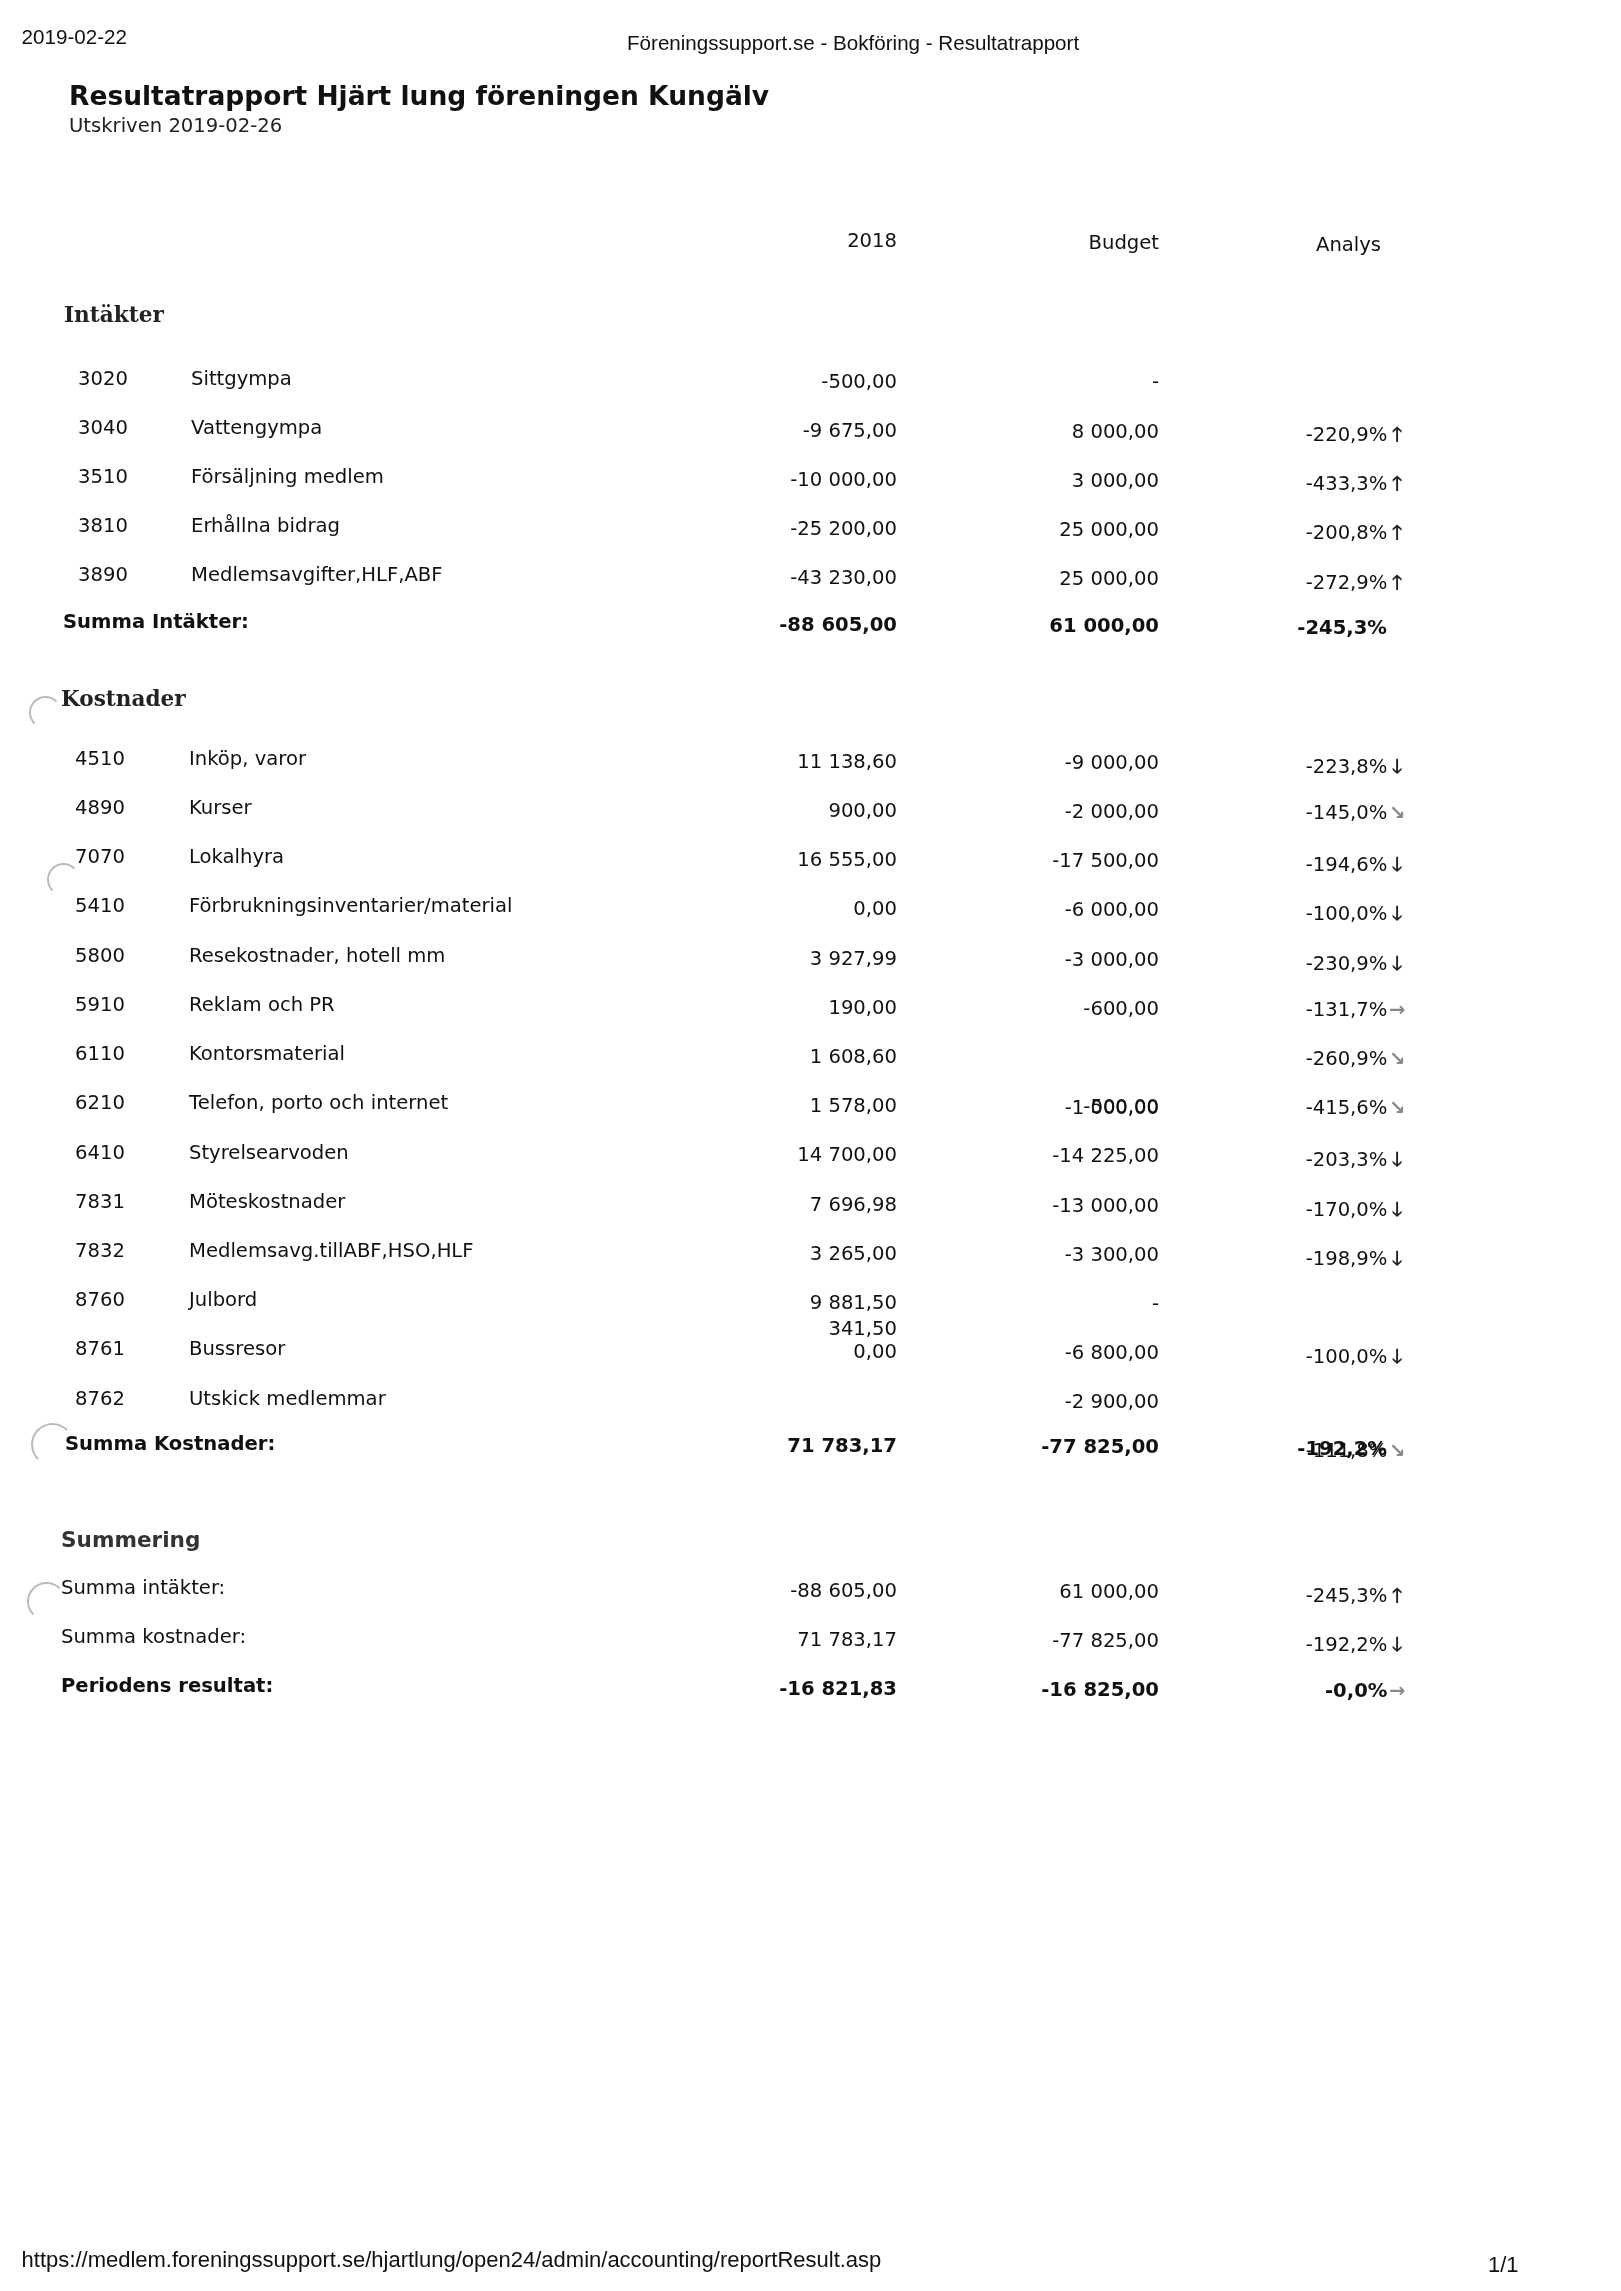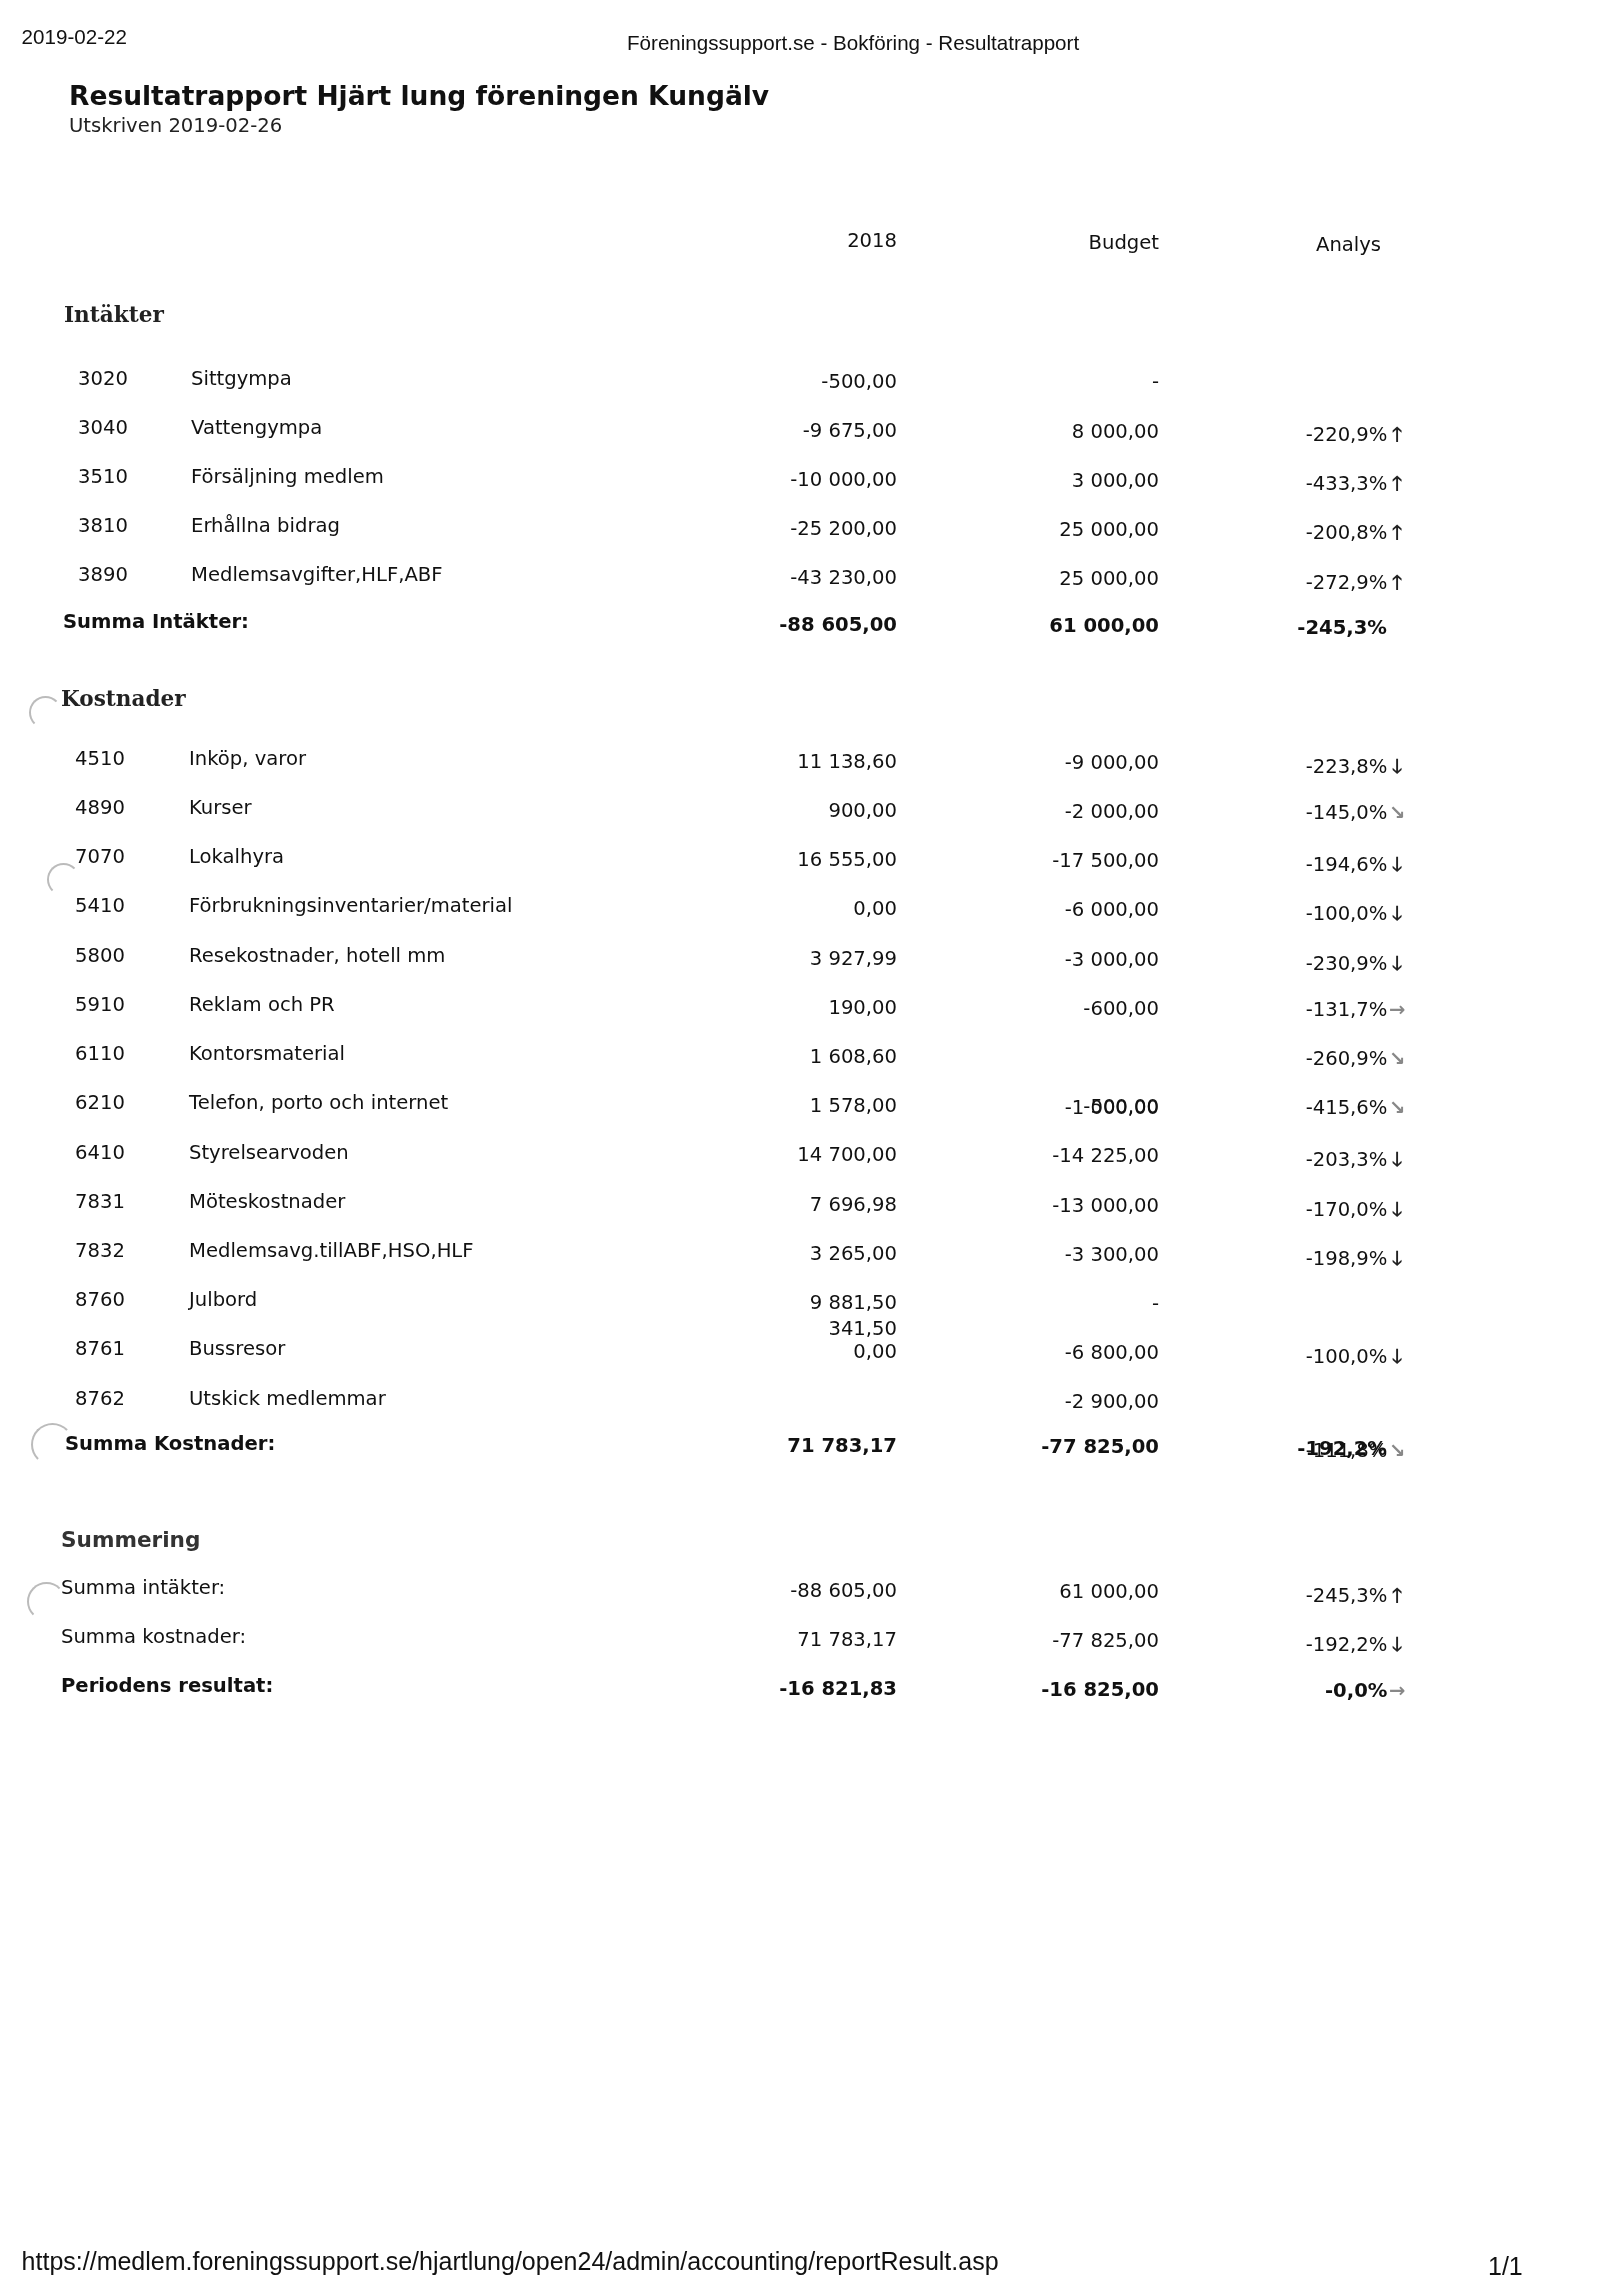--- a/index.html
+++ b/index.html
@@ -12,21 +12,21 @@
   .section { font-family:"DejaVu Serif", serif; font-weight:bold; font-size:21.6px; color:#222; }
   .section.sans { font-family:"DejaVu Sans", sans-serif; color:#333; }
   .code { font-size:19.6px; color:#111; }
   .name { font-size:19.6px; color:#111; }
   .num { font-size:19.6px; text-align:right; color:#111; }
   .bold { font-weight:bold; }
   .ana { font-size:19.6px; color:#111; text-align:right; }
   .arrow { display:inline-block; width:17.6px; text-align:center; font-weight:bold; font-size:19.6px; margin-left:1px; }
   .arrow.up, .arrow.down { color:#222; }
   .arrow.down-right, .arrow.right { color:#888; }
-  .footer { font-family:"Liberation Sans", sans-serif; font-size:25px; color:#111; }
+  .footer { font-family:"Liberation Sans", sans-serif; font-size:22px; color:#111; }
   .smudge { position:absolute; border:2px solid #bbb; border-radius:50%; border-right-color:transparent; border-bottom-color:transparent; }
 </style>
 </head>
 <body>
 
 <div class="abs print-hdr" style="left:21.6px; top:24.5px;">2019-02-22</div>
 <div class="abs print-hdr" style="left:627px; top:31px;">Föreningssupport.se - Bokföring - Resultatrapport</div>
 
 <div class="abs title" style="left:69px; top:80px;">Resultatrapport Hjärt lung föreningen Kungälv</div>
 <div class="abs subtitle" style="left:69px; top:114px;">Utskriven 2019-02-26</div>

